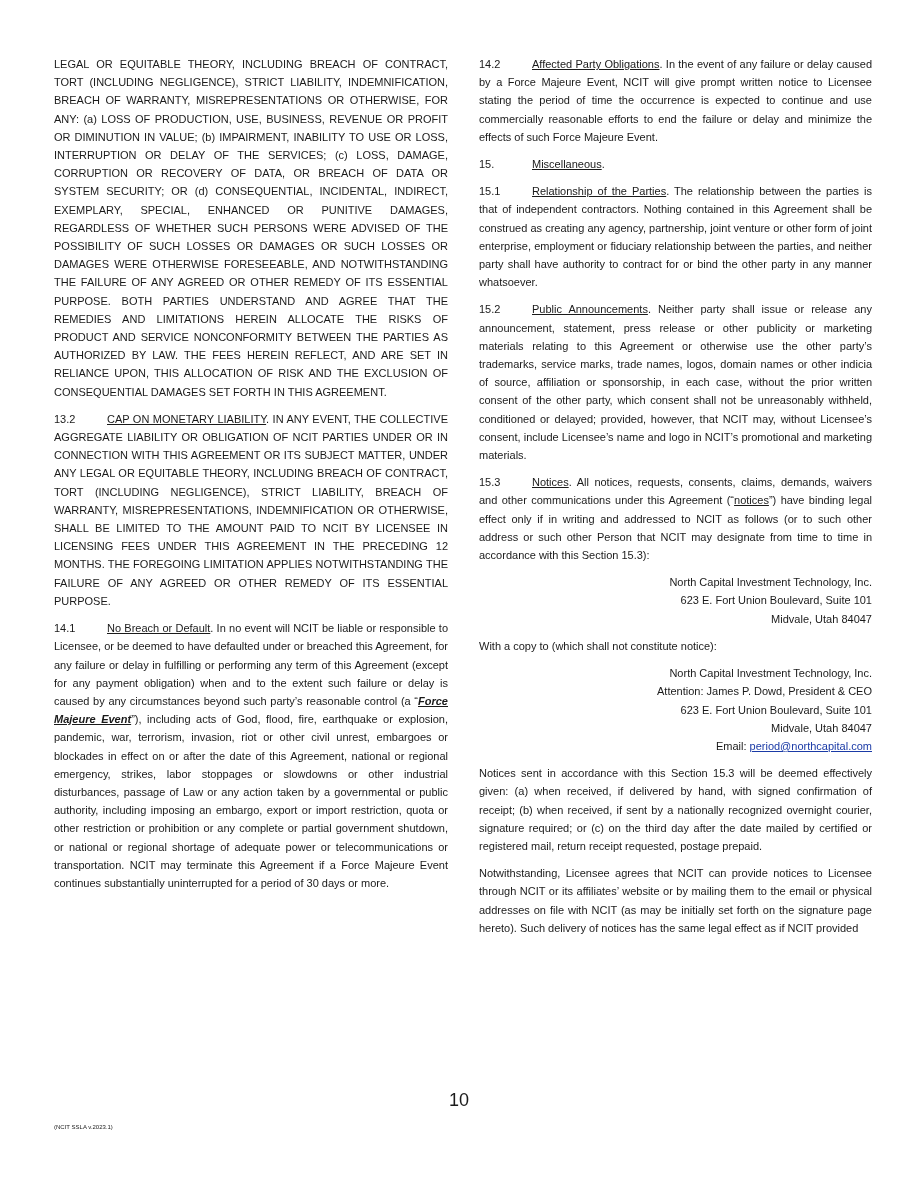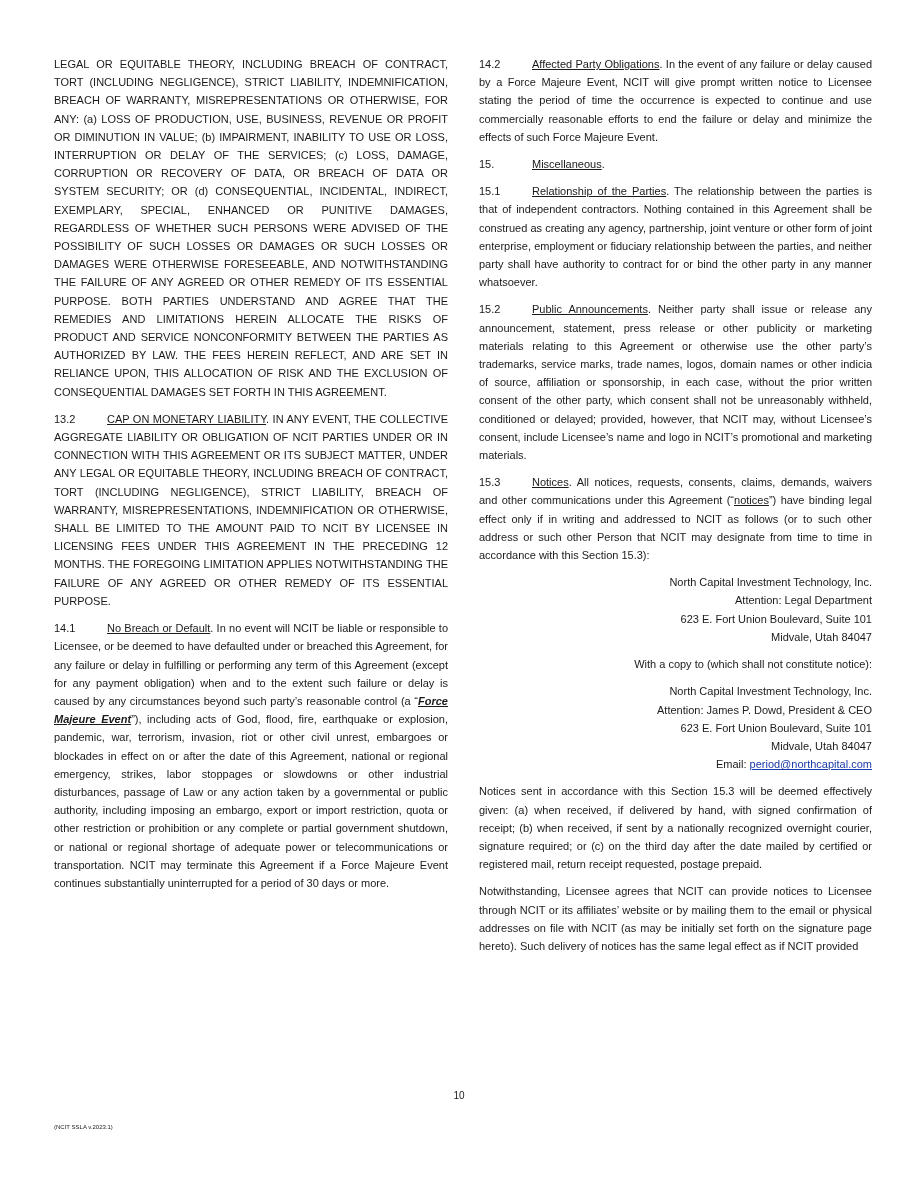--- a/index.html
+++ b/index.html
@@ -8,21 +8,21 @@
   .col { position: absolute; top: 55px; font-size: 11px; line-height: 18.2px; }
   .col-left { left: 54px; width: 394px; }
   .col-right { left: 479px; width: 393px; }
   p { margin: 0 0 9px 0; text-align: justify; }
   .num { display: inline-block; width: 53px; }
   .u { text-decoration: underline; }
   .b { font-weight: bold; font-style: italic; }
   .addr { margin: 0 0 9px 108px; text-align: right; }
   .addr div { line-height: 18.2px; }
   a.email { color: #1a3aa6; text-decoration: underline; }
-  .page-num { position: absolute; top: 1090px; left: 0; width: 918px; text-align: center; font-size: 10px; }
+  .page-num { position: absolute; top: 1090px; left: 0; width: 918px; text-align: center; font-size: 18px; }
   .footer { position: absolute; top: 1124px; left: 54px; font-size: 6px; }
 </style>
 </head>
 <body>
 
 <div class="col col-left">
   <p>LEGAL OR EQUITABLE THEORY, INCLUDING BREACH OF CONTRACT, TORT (INCLUDING NEGLIGENCE), STRICT LIABILITY, INDEMNIFICATION, BREACH OF WARRANTY, MISREPRESENTATIONS OR OTHERWISE, FOR ANY: (a) LOSS OF PRODUCTION, USE, BUSINESS, REVENUE OR PROFIT OR DIMINUTION IN VALUE; (b) IMPAIRMENT, INABILITY TO USE OR LOSS, INTERRUPTION OR DELAY OF THE SERVICES; (c) LOSS, DAMAGE, CORRUPTION OR RECOVERY OF DATA, OR BREACH OF DATA OR SYSTEM SECURITY; OR (d) CONSEQUENTIAL, INCIDENTAL, INDIRECT, EXEMPLARY, SPECIAL, ENHANCED OR PUNITIVE DAMAGES, REGARDLESS OF WHETHER SUCH PERSONS WERE ADVISED OF THE POSSIBILITY OF SUCH LOSSES OR DAMAGES OR SUCH LOSSES OR DAMAGES WERE OTHERWISE FORESEEABLE, AND NOTWITHSTANDING THE FAILURE OF ANY AGREED OR OTHER REMEDY OF ITS ESSENTIAL PURPOSE. BOTH PARTIES UNDERSTAND AND AGREE THAT THE REMEDIES AND LIMITATIONS HEREIN ALLOCATE THE RISKS OF PRODUCT AND SERVICE NONCONFORMITY BETWEEN THE PARTIES AS AUTHORIZED BY LAW. THE FEES HEREIN REFLECT, AND ARE SET IN RELIANCE UPON, THIS ALLOCATION OF RISK AND THE EXCLUSION OF CONSEQUENTIAL DAMAGES SET FORTH IN THIS AGREEMENT.</p>
 
   <p>
     <span class="num">13.2</span><span class="u">CAP ON MONETARY LIABILITY</span><span>. IN ANY EVENT, THE COLLECTIVE AGGREGATE LIABILITY OR OBLIGATION OF NCIT PARTIES UNDER OR IN CONNECTION WITH THIS AGREEMENT OR ITS SUBJECT MATTER, UNDER ANY LEGAL OR EQUITABLE THEORY, INCLUDING BREACH OF CONTRACT, TORT (INCLUDING NEGLIGENCE), STRICT LIABILITY, BREACH OF WARRANTY, MISREPRESENTATIONS, INDEMNIFICATION OR OTHERWISE, SHALL BE LIMITED TO THE AMOUNT PAID TO NCIT BY LICENSEE IN LICENSING FEES UNDER THIS AGREEMENT IN THE PRECEDING 12 MONTHS. THE FOREGOING LIMITATION APPLIES NOTWITHSTANDING THE FAILURE OF ANY AGREED OR OTHER REMEDY OF ITS ESSENTIAL PURPOSE.</span>
@@ -50,26 +50,25 @@
   <p>
     <span class="num">15.2</span><span class="u">Public Announcements</span><span>. Neither party shall issue or release any announcement, statement, press release or other publicity or marketing materials relating to this Agreement or otherwise use the other party’s trademarks, service marks, trade names, logos, domain names or other indicia of source, affiliation or sponsorship, in each case, without the prior written consent of the other party, which consent shall not be unreasonably withheld, conditioned or delayed; provided, however, that NCIT may, without Licensee’s consent, include Licensee’s name and logo in NCIT’s promotional and marketing materials.</span>
   </p>
 
   <p>
     <span class="num">15.3</span><span class="u">Notices</span><span>. All notices, requests, consents, claims, demands, waivers and other communications under this Agreement (“</span><span class="u">notices</span><span>”) have binding legal effect only if in writing and addressed to NCIT as follows (or to such other address or such other Person that NCIT may designate from time to time in accordance with this Section 15.3):</span>
   </p>
 
   <div class="addr">
     <div>North Capital Investment Technology, Inc.</div>
-    <div>Attention: Legal Department</div>
     <div>623 E. Fort Union Boulevard, Suite 101</div>
     <div>Midvale, Utah 84047</div>
   </div>
 
-  <p style="text-align:right">With a copy to (which shall not constitute notice):</p>
+  <p style="text-align:left">With a copy to (which shall not constitute notice):</p>
 
   <div class="addr">
     <div>North Capital Investment Technology, Inc.</div>
     <div>Attention: James P. Dowd, President &amp; CEO</div>
     <div>623 E. Fort Union Boulevard, Suite 101</div>
     <div>Midvale, Utah 84047</div>
     <div><span>Email: </span><a class="email">period@northcapital.com</a></div>
   </div>
 
   <p>Notices sent in accordance with this Section 15.3 will be deemed effectively given: (a) when received, if delivered by hand, with signed confirmation of receipt; (b) when received, if sent by a nationally recognized overnight courier, signature required; or (c) on the third day after the date mailed by certified or registered mail, return receipt requested, postage prepaid.</p>

